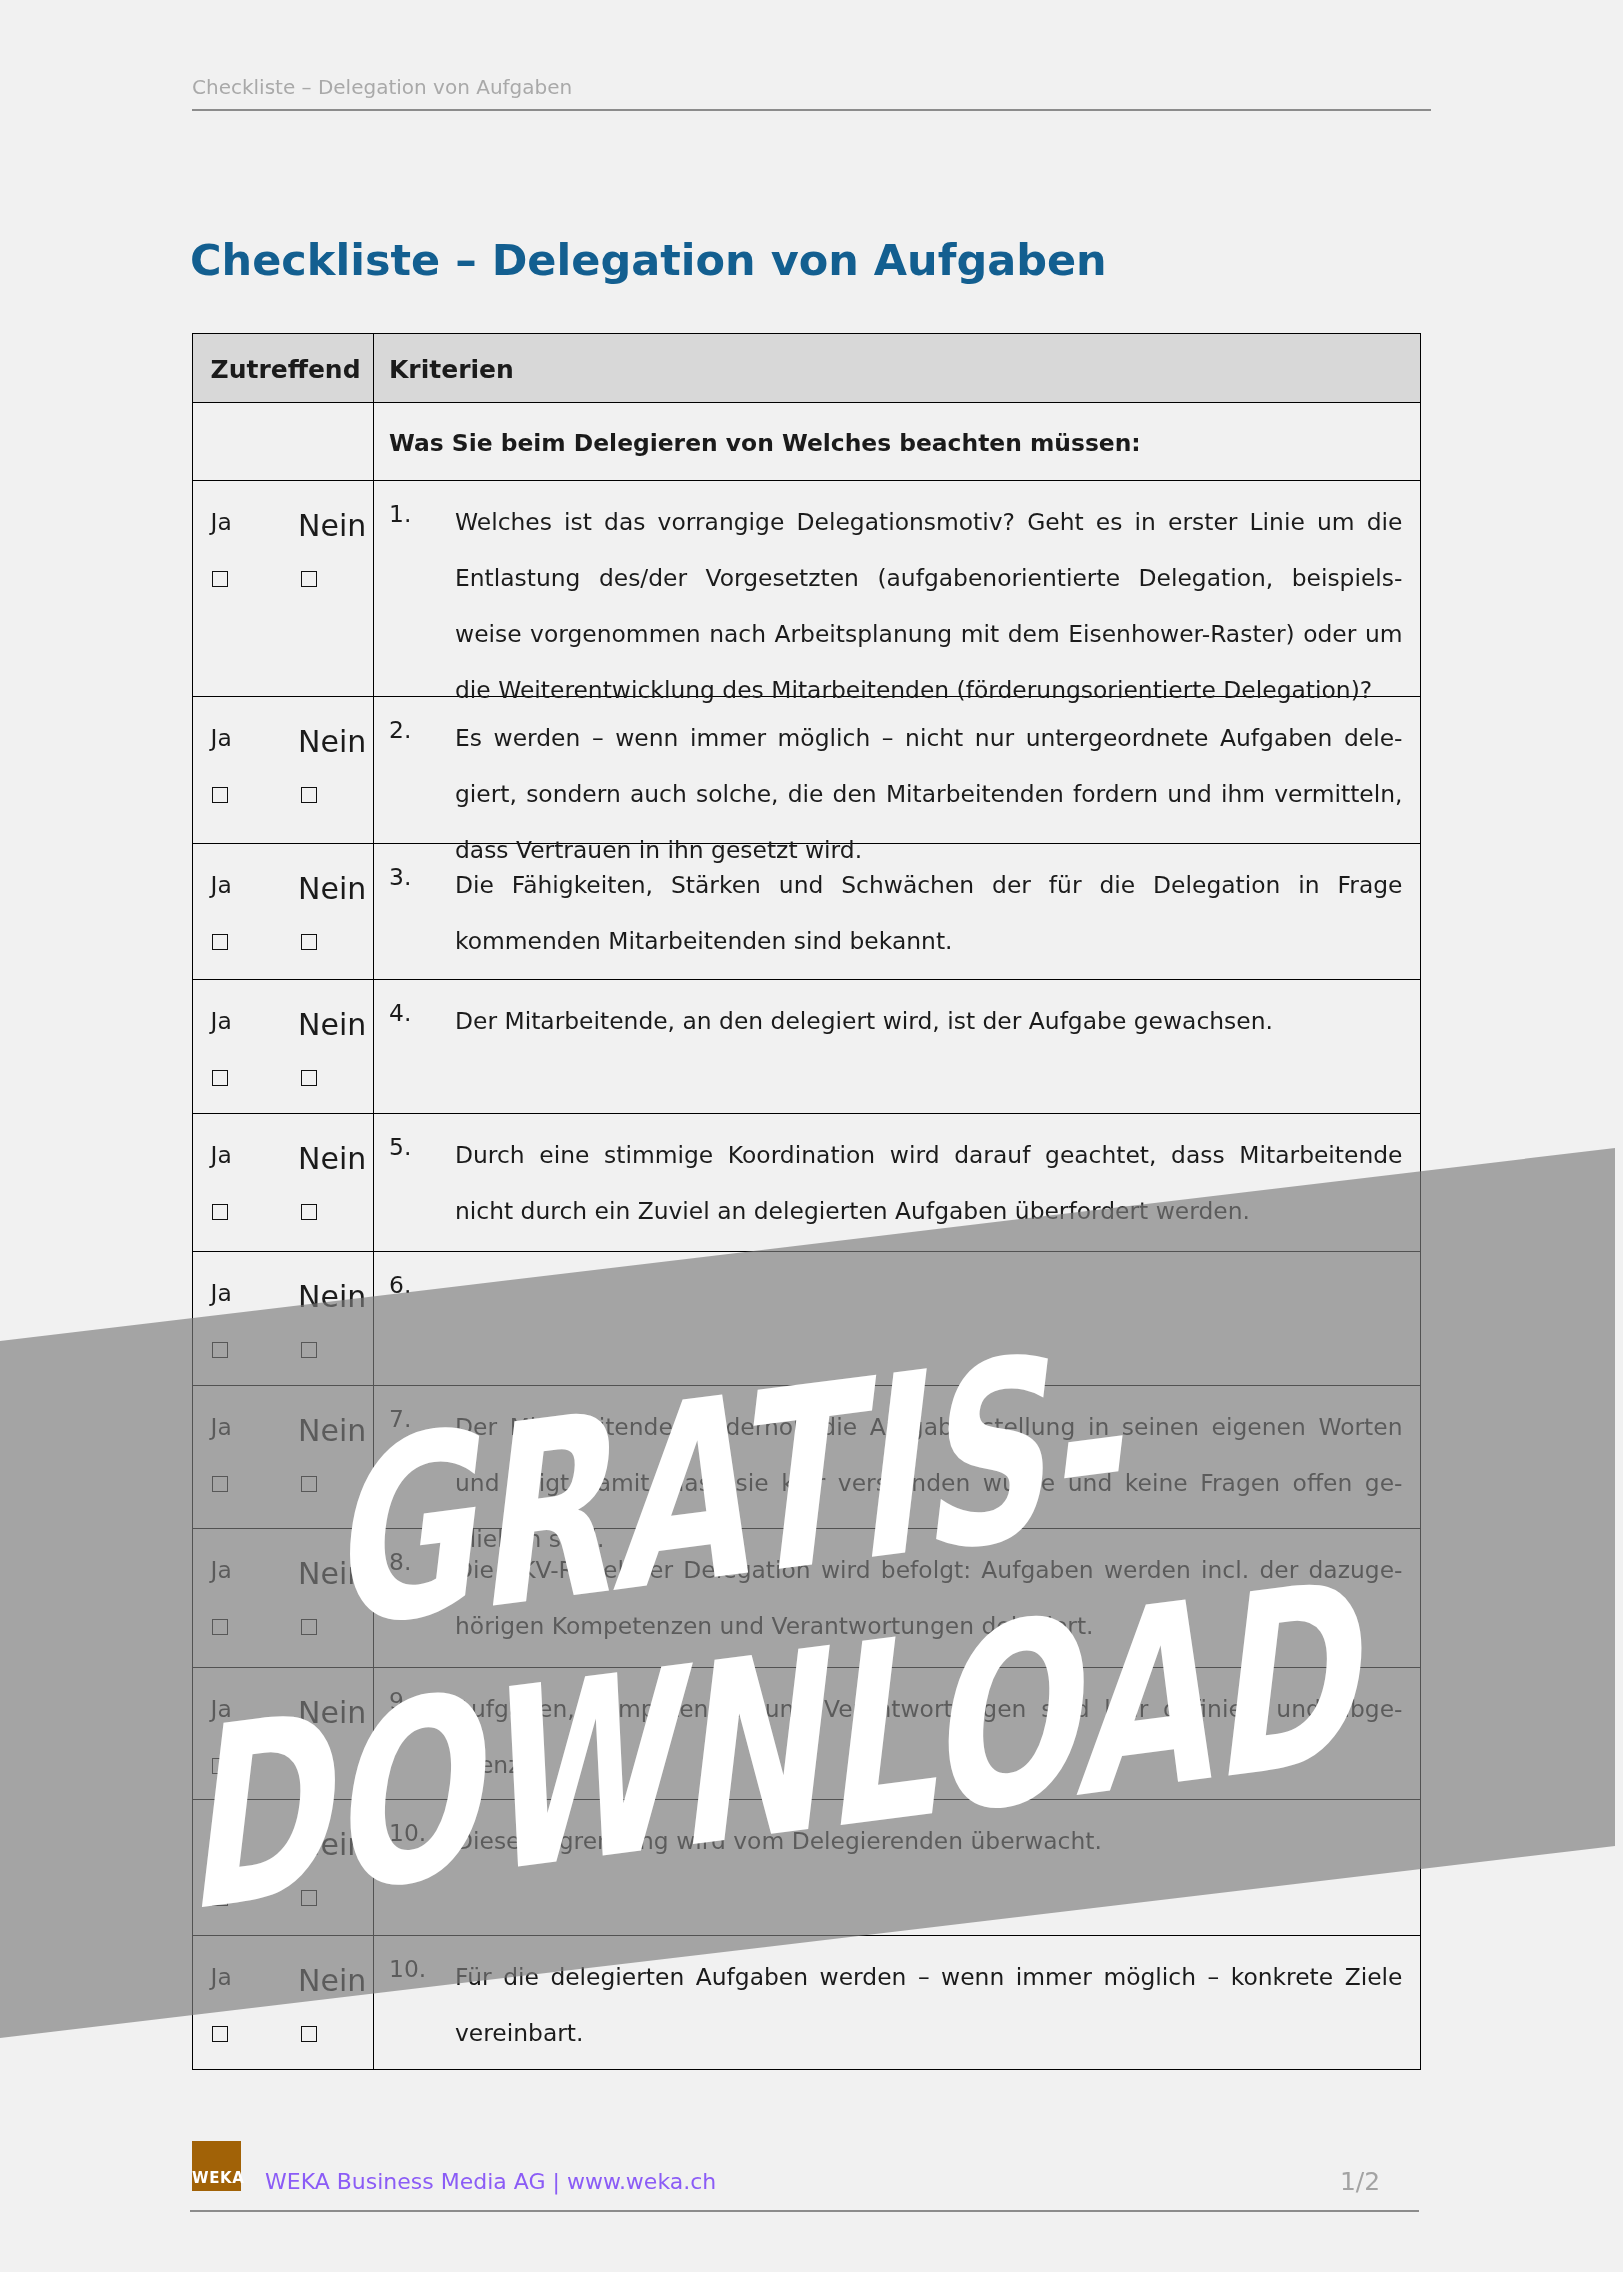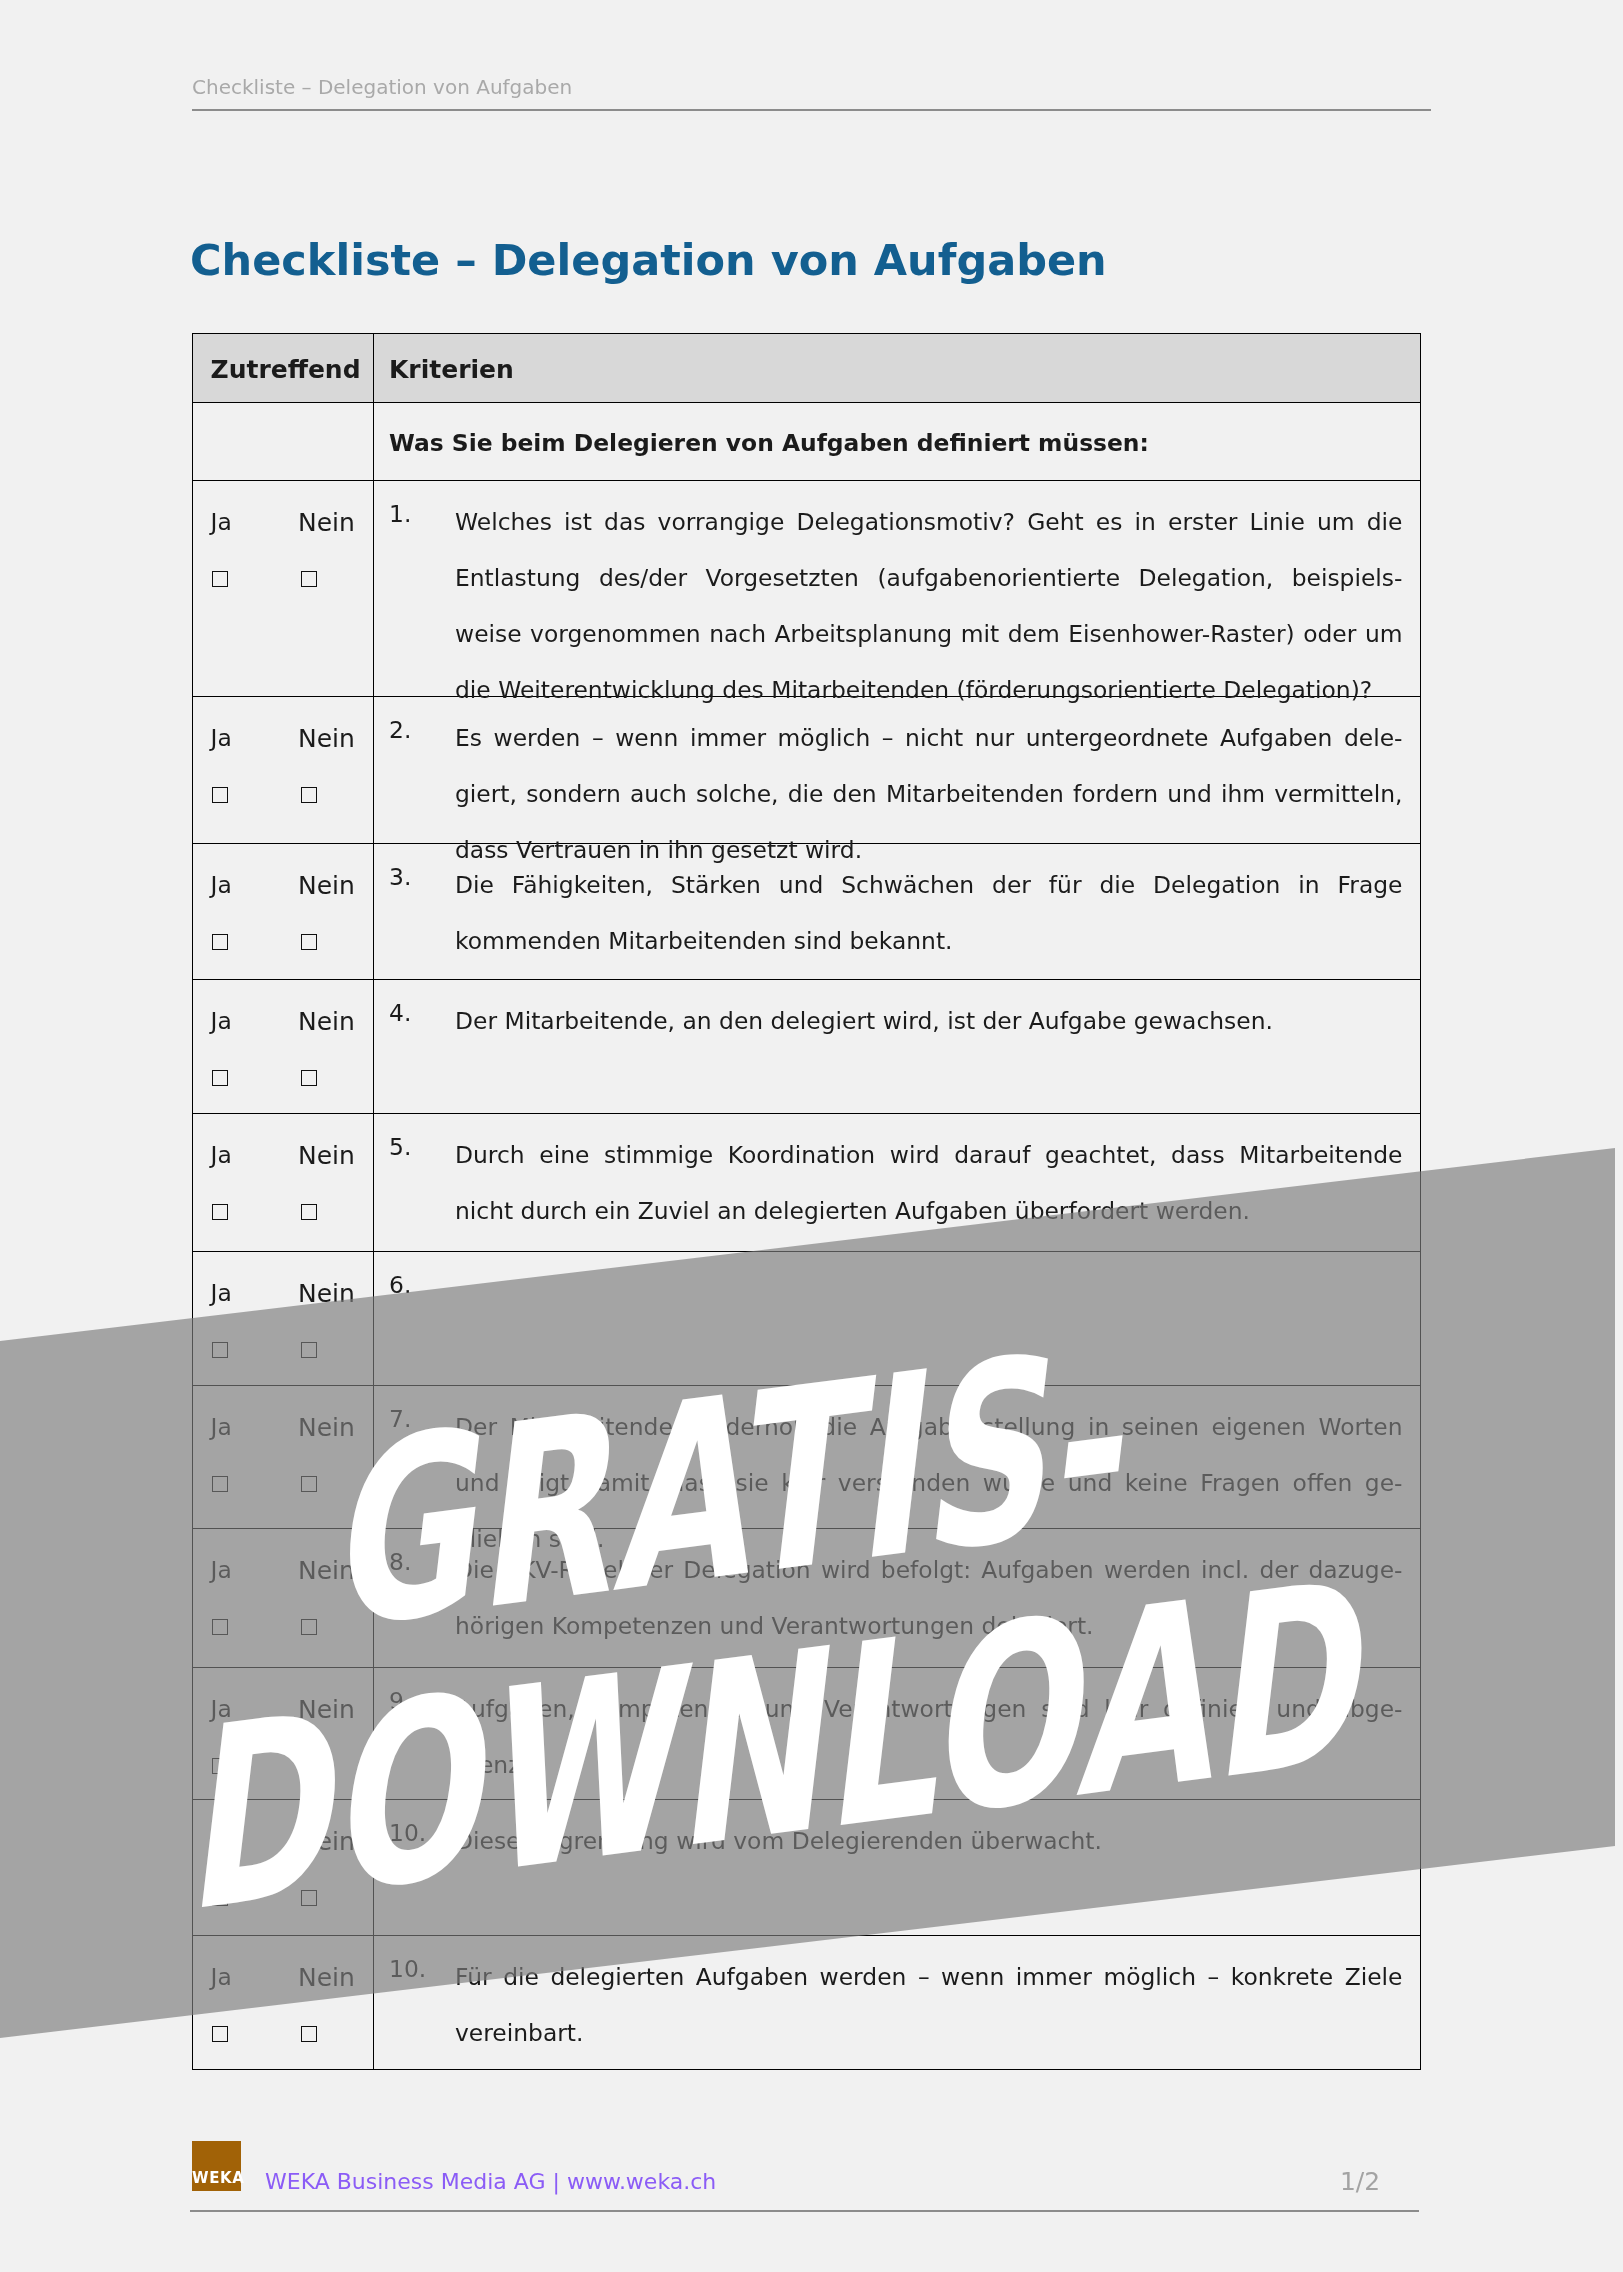--- a/index.html
+++ b/index.html
@@ -24,21 +24,21 @@
         position:relative; }
   .c2 { flex:1 1 auto; position:relative; box-sizing:border-box; }
   .head-row { height:69px; background:#d8d8d8; }
   .head-row .hcell { position:absolute; top:21px; font-size:25px; font-weight:bold; }
   .head-row .c1 .hcell { left:17.5px; }
   .head-row .c2 .hcell { left:15px; }
   .sub-row { height:78px; }
   .sub-row .subtext { position:absolute; left:15px; top:26px; right:19.5px;
                       font-size:23.4px; font-weight:bold; }
   .item-row .ja   { position:absolute; left:17.5px;  top:27px; font-size:23.4px; }
-  .item-row .nein { position:absolute; left:105px; top:27px; font-size:25px; }
+  .item-row .nein { position:absolute; left:105px; top:27px; font-size:30px; }
   .checkbox { position:absolute; width:13.6px; height:13.6px; border:1.9px solid #101010;
               background:transparent; }
   .box-ja   { left:19px;  top:90px; }
   .box-nein { left:108px; top:90px; }
   .item-row .num   { position:absolute; left:15px; top:13px; font-size:23.4px; line-height:40px; }
   .item-row .itext { margin:13px 17.5px 0 81px; font-size:23.4px; line-height:56px;
                      text-align:justify; hyphens:manual; -webkit-hyphens:manual; }
 
   
   #watermark-band { left:0; top:0; width:1623px; height:2273px; z-index:10;
@@ -73,21 +73,21 @@
       <span class="hcell">Zutreffend</span>
     </div>
     <div class="c2">
       <span class="hcell">Kriterien</span>
     </div>
   </div>
 
   <div class="trow sub-row">
     <div class="c1"></div>
     <div class="c2">
-      <div class="subtext">Was Sie beim Delegieren von Aufgaben definiert müssen:</div>
+      <div class="subtext">Was Sie beim Delegieren von Welches beachten müssen:</div>
     </div>
   </div>
 
   <div class="trow item-row" style="height:216px">
     <div class="c1">
       <span class="ja">Ja</span>
       <span class="nein">Nein</span>
       <span class="checkbox box-ja"></span>
       <span class="checkbox box-nein"></span>
     </div>

